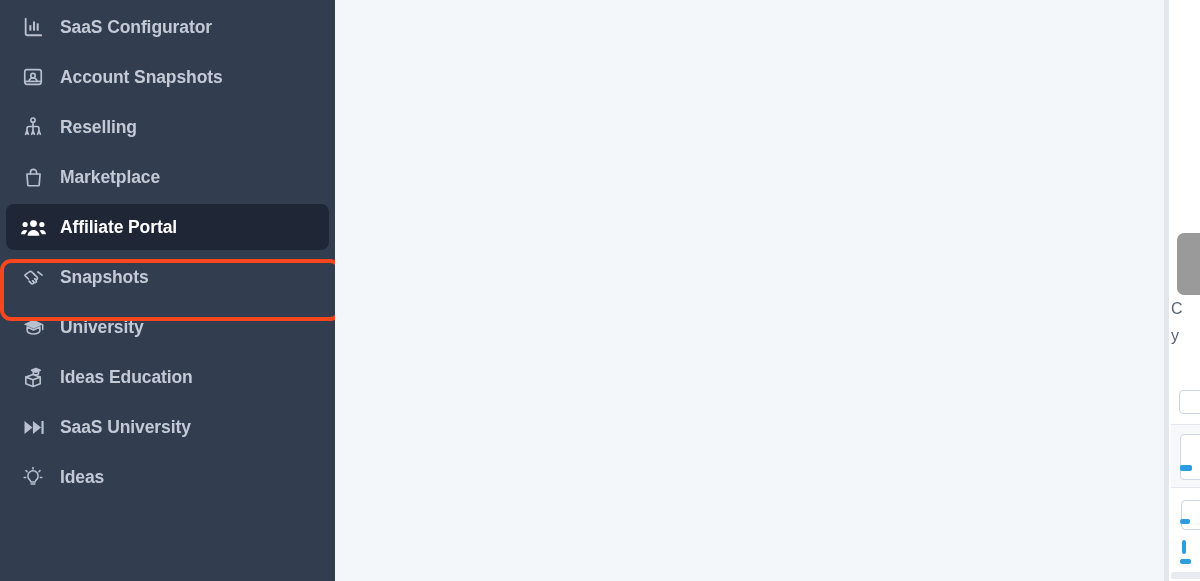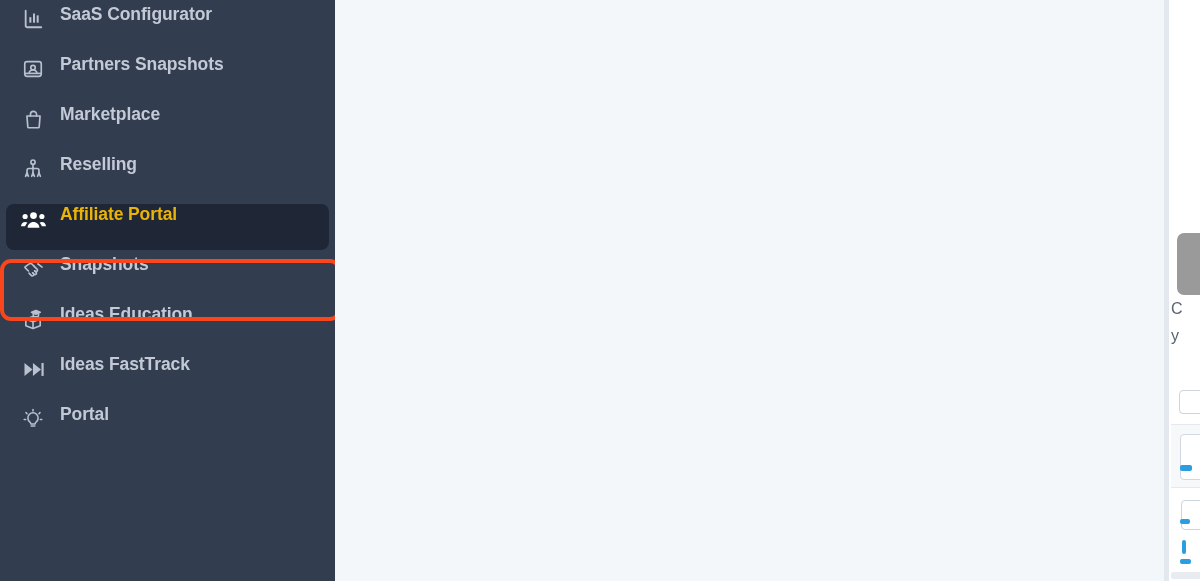--- a/index.html
+++ b/index.html
@@ -32,20 +32,21 @@
     overflow: hidden;
   }
   .nav-list {
     position: relative;
     padding-top: 0px;
     margin: 0;
   }
   .nav-item {
     position: relative;
     display: flex;
+    align-items: center;
     height: 46px;
     margin: 4px 6px;
     padding: 0 10px;
     border-radius: 8px;
     box-sizing: border-box;
     cursor: pointer;
   }
   .nav-item .ico {
     flex: 0 0 34px;
     width: 34px;
@@ -60,21 +61,21 @@
     margin-left: 10px;
     font-size: 17.5px;
     font-weight: 700;
     color: #c3cad6;
     letter-spacing: -0.1px;
     white-space: nowrap;
   }
   .nav-item.active {
     background: #1f2635;
   }
-  .nav-item.active .lbl { color: #eab308; }
+  .nav-item.active .lbl { color: #ffffff; }
   .nav-item.active .ico { color: #ffffff; }
 
   
   .highlight-box {
     position: absolute;
     left: 0px;
     top: 259px;
     width: 341px;
     height: 62px;
     border: 4px solid #f9461c;
@@ -202,42 +203,42 @@
         </div>
         <div class="nav-item">
           <span class="ico">
             <svg width="22" height="22" viewBox="0 0 24 24" fill="none" stroke="currentColor" stroke-width="1.8" stroke-linejoin="round">
               <rect x="3" y="4" width="18" height="16" rx="2.5"></rect>
               <circle cx="12" cy="10.5" r="2.4"></circle>
               <path d="M7.5 16.2a4.8 4.8 0 0 1 9 0"></path>
               <path d="M3 16.8h18"></path>
             </svg>
           </span>
-          <span class="lbl">Partners Snapshots</span>
-        </div>
-        <div class="nav-item">
-          <span class="ico">
-            <svg width="21" height="21" viewBox="0 0 24 24" fill="none" stroke="currentColor" stroke-width="1.9" stroke-linecap="round" stroke-linejoin="round">
-              <path d="M4.5 8h15l-1 12.5a1 1 0 0 1-1 .9H6.5a1 1 0 0 1-1-.9z"></path>
-              <path d="M8.5 8V6.2a3.5 3.5 0 0 1 7 0V8"></path>
-            </svg>
-          </span>
-          <span class="lbl">Marketplace</span>
+          <span class="lbl">Account Snapshots</span>
         </div>
         <div class="nav-item">
           <span class="ico">
             <svg width="22" height="22" viewBox="0 0 24 24" fill="none" stroke="currentColor" stroke-width="1.8" stroke-linecap="round" stroke-linejoin="round">
               <circle cx="12" cy="4.5" r="2.3"></circle>
               <path d="M12 6.8v4"></path>
               <path d="M5.5 16v-2.6a2 2 0 0 1 2-2h9a2 2 0 0 1 2 2V16"></path>
               <path d="M12 10.8V16"></path>
               <path d="M5.5 16l-1.6 4M5.5 16l1.4 4M12 16l-1.4 4M12 16l1.5 4M18.5 16l-1.5 4M18.5 16l1.5 4"></path>
             </svg>
           </span>
           <span class="lbl">Reselling</span>
+        </div>
+        <div class="nav-item">
+          <span class="ico">
+            <svg width="21" height="21" viewBox="0 0 24 24" fill="none" stroke="currentColor" stroke-width="1.9" stroke-linecap="round" stroke-linejoin="round">
+              <path d="M4.5 8h15l-1 12.5a1 1 0 0 1-1 .9H6.5a1 1 0 0 1-1-.9z"></path>
+              <path d="M8.5 8V6.2a3.5 3.5 0 0 1 7 0V8"></path>
+            </svg>
+          </span>
+          <span class="lbl">Marketplace</span>
         </div>
         <div class="nav-item active">
           <span class="ico">
             <svg width="25" height="25" viewBox="0 0 28 24" fill="currentColor">
               <circle cx="14" cy="7.6" r="3.8"></circle>
               <path d="M7.4 21.2c0-3.7 3-6.5 6.6-6.5s6.6 2.8 6.6 6.5z"></path>
               <circle cx="4.6" cy="8.6" r="2.9"></circle>
               <path d="M0 19.6c0-2.8 2.1-4.9 4.6-4.9 1 0 1.9.3 2.6.8-1.4 1.3-2.3 3.1-2.5 4.1z"></path>
               <circle cx="23.4" cy="8.6" r="2.9"></circle>
               <path d="M28 19.6c0-2.8-2.1-4.9-4.6-4.9-1 0-1.9.3-2.6.8 1.4 1.3 2.3 3.1 2.5 4.1z"></path>
@@ -253,49 +254,59 @@
               <path d="M13.2 13.3l1.6 1.6a1.5 1.5 0 0 1-2.1 2.1l-1.6-1.6"></path>
               <path d="M11.1 15.4l.9.9a1.5 1.5 0 0 1-2.1 2.1l-2.6-2.6"></path>
               <path d="M21 9.5c-1.7-1.1-3.1-2.5-4.4-3.3"></path>
               <path d="M3.4 10.3l3.3 3.3"></path>
             </svg>
           </span>
           <span class="lbl">Snapshots</span>
         </div>
         <div class="nav-item">
           <span class="ico">
+            <svg width="23" height="23" viewBox="0 0 24 24" fill="currentColor">
+              <path d="M12 4L1.8 8.6 12 13.2l10.2-4.6z"></path>
+              <path d="M5.4 11.4v4.1c0 1.8 3 3.3 6.6 3.3s6.6-1.5 6.6-3.3v-4.1L12 14.6z" fill="none" stroke="currentColor" stroke-width="1.7" stroke-linejoin="round"></path>
+              <path d="M21.6 9.2v5" fill="none" stroke="currentColor" stroke-width="1.6" stroke-linecap="round"></path>
+            </svg>
+          </span>
+          <span class="lbl">University</span>
+        </div>
+        <div class="nav-item">
+          <span class="ico">
             <svg width="23" height="23" viewBox="0 0 24 24" fill="none" stroke="currentColor" stroke-width="1.7" stroke-linecap="round" stroke-linejoin="round">
               <path d="M11.5 8.8L4 11.6v7l7.5 2.8 7.5-2.8v-7z"></path>
               <path d="M4 11.6l7.5 2.8 7.5-2.8"></path>
               <path d="M11.5 14.4v6.8"></path>
               <path d="M14.5 2.6L10 4.5l4.5 1.9L19 4.5z" fill="currentColor"></path>
               <path d="M11.8 5.6v2.3c0 .8 1.2 1.4 2.7 1.4s2.7-.6 2.7-1.4V5.6"></path>
             </svg>
           </span>
           <span class="lbl">Ideas Education</span>
         </div>
         <div class="nav-item">
           <span class="ico">
             <svg width="23" height="23" viewBox="0 0 24 24" fill="currentColor">
               <path d="M2.6 5.2L11 11.9 2.6 18.7z"></path>
               <path d="M11.4 5.2L19.8 11.9 11.4 18.7z"></path>
               <rect x="20.3" y="5.2" width="2.3" height="13.5"></rect>
             </svg>
           </span>
-          <span class="lbl">Ideas FastTrack</span>
+          <span class="lbl">SaaS University</span>
         </div>
         <div class="nav-item">
           <span class="ico">
             <svg width="22" height="22" viewBox="0 0 24 24" fill="none" stroke="currentColor" stroke-width="1.7" stroke-linecap="round" stroke-linejoin="round">
               <path d="M8.6 15.3a5.6 5.6 0 1 1 6.8 0c-.7.6-1.1 1.3-1.1 2.1h-4.6c0-.8-.4-1.5-1.1-2.1z"></path>
               <path d="M10 19.6h4"></path>
               <path d="M12 1.6v1.6M4.4 5.1l1.1 1.1M19.6 5.1l-1.1 1.1M2.4 12.6h1.6M20 12.6h1.6"></path>
             </svg>
           </span>
-          <span class="lbl">Portal</span>
+          <span class="lbl">Ideas</span>
         </div>
       </div>
     <div class="highlight-box"></div>
   </nav>
 
   <main class="main">
     <div class="main-pane-divider"></div>
 
     <aside class="right-panel">
       <div class="rp-thumb"></div>

